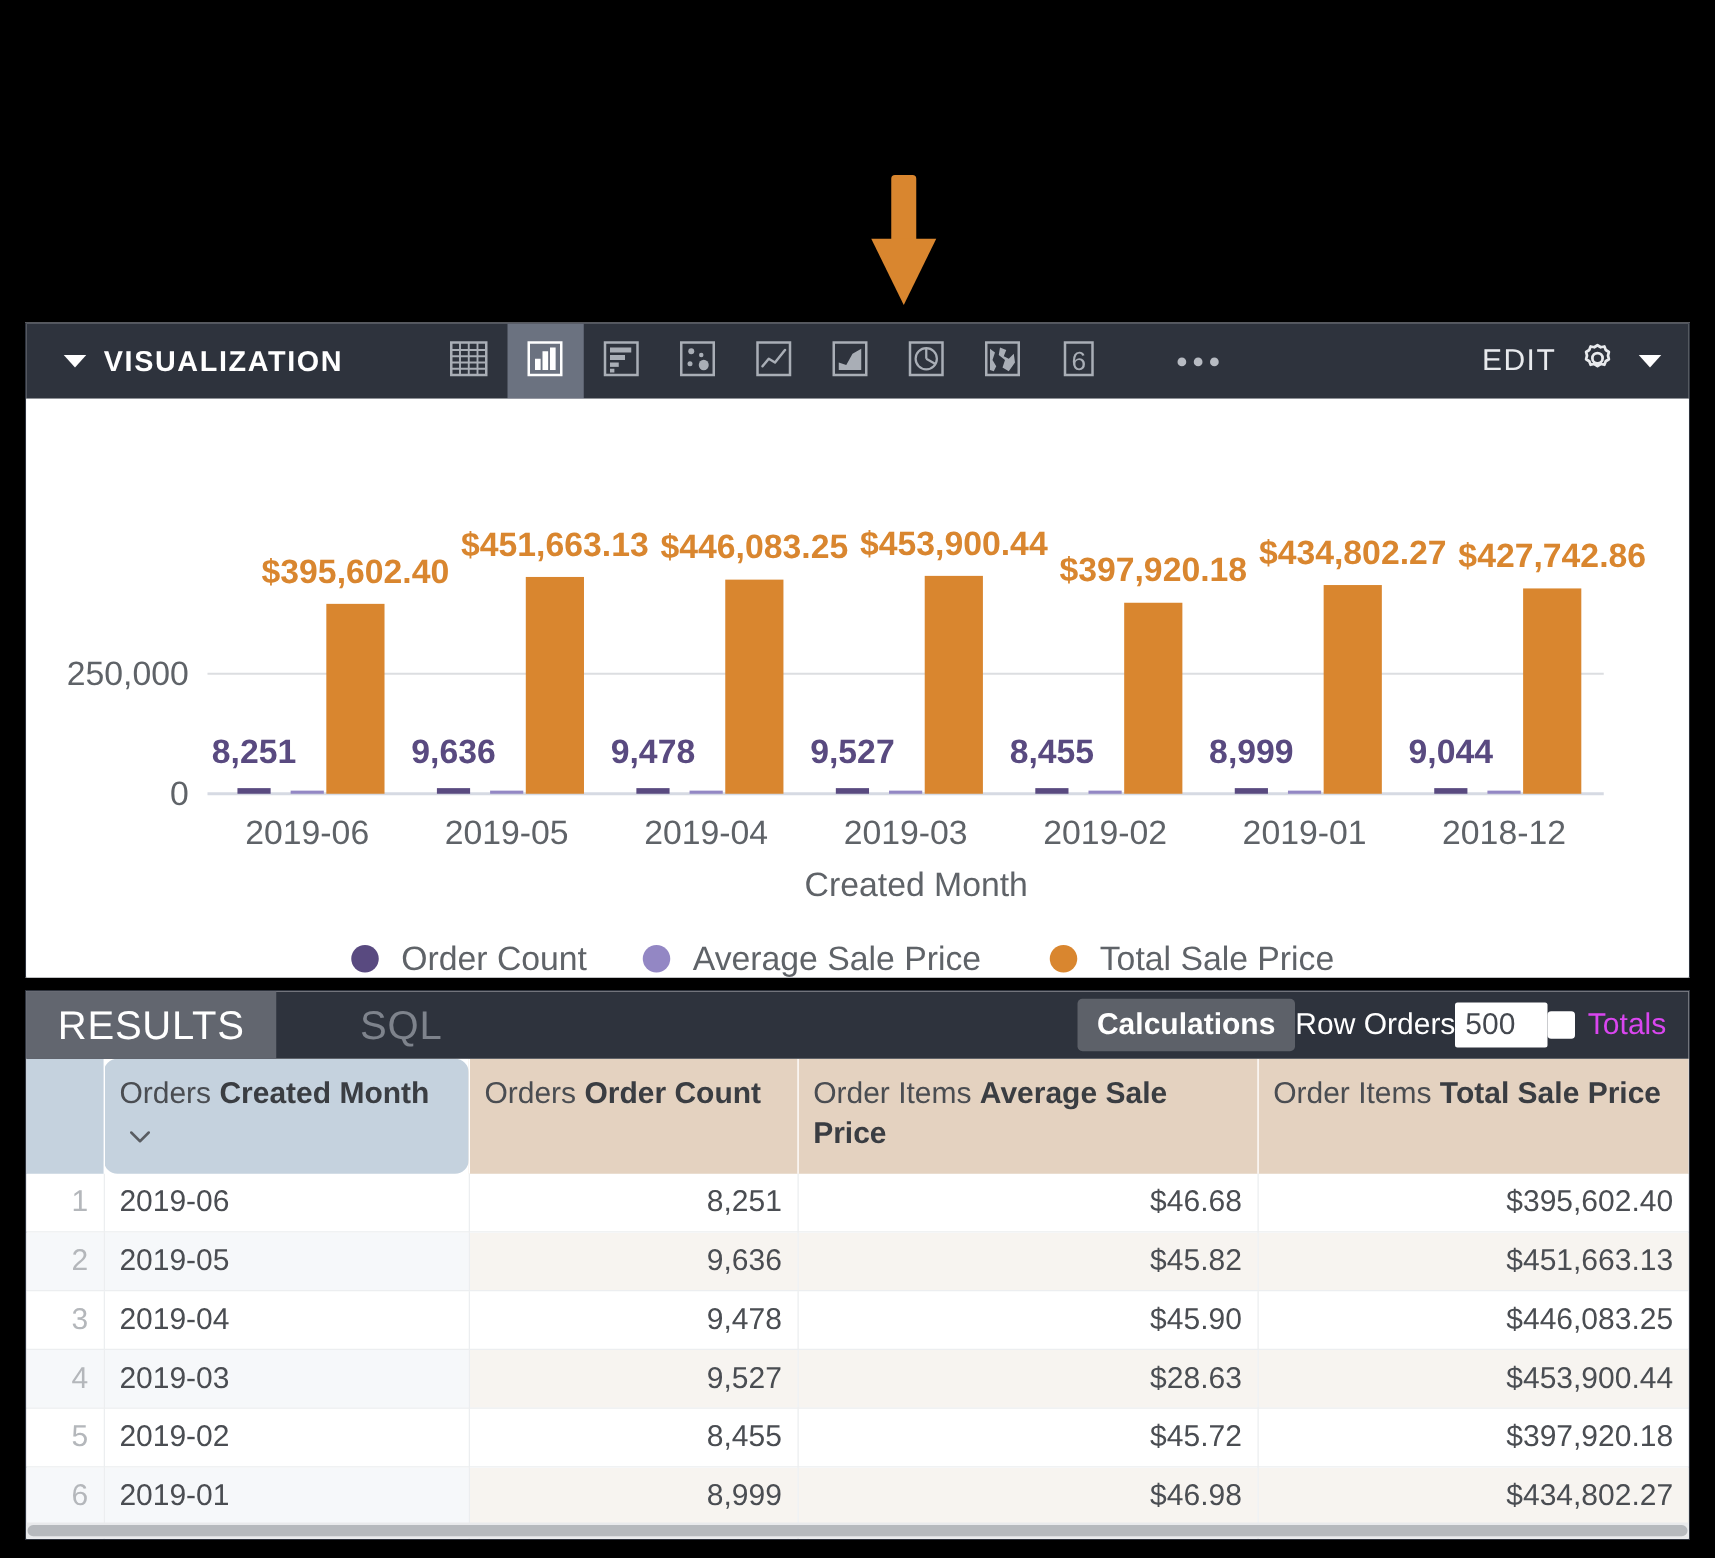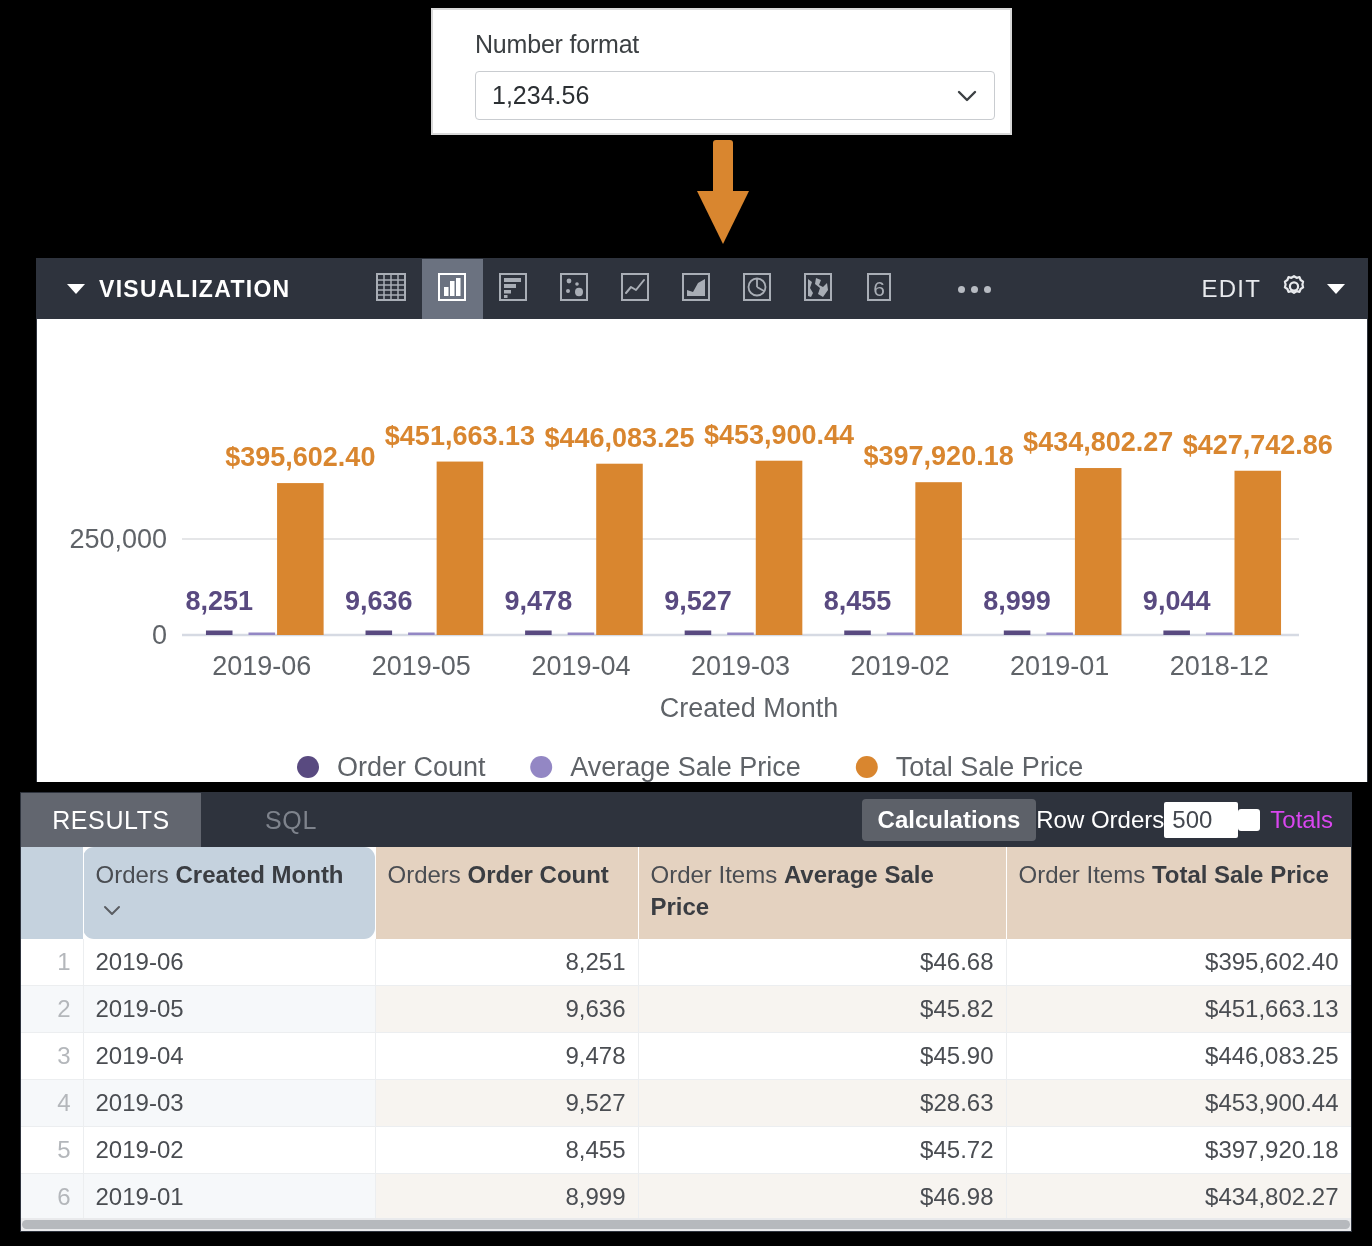--- a/index.html
+++ b/index.html
@@ -50,21 +50,21 @@
   .arrow-head {
     position: absolute; left: 0; top: 51px;
     width: 0; height: 0;
     border-left: 26px solid transparent;
     border-right: 26px solid transparent;
     border-top: 53px solid #d9862f;
   }
 
   
   .viz-card {
-    position: absolute; left: 36px; top: 258px;
+    position: absolute; left: 20px; top: 258px;
     width: 1332px; height: 524px;
     background: #fff;
     border: 1px solid #2e333d;
   }
   .viz-bar {
     height: 60px; background: #2e333d;
     display: flex; align-items: center;
     position: relative;
   }
   .viz-caret-box {
@@ -114,21 +114,21 @@
   .data-bar {
     height: 54px; background: #2e333d; display: flex; align-items: stretch;
     position: relative;
   }
   .data-caret-box {
     display: flex; align-items: center; gap: 14px; padding-left: 30px; width: 180px;
   }
   .data-title { color: #fff; font-size: 23px; font-weight: 700; letter-spacing: 1.1px; }
   .data-tab {
     display: flex; align-items: center; justify-content: center;
-    width: 180px; font-size: 25px; letter-spacing: 0.6px; cursor: pointer;
+    width: 200px; font-size: 32px; letter-spacing: 0.6px; cursor: pointer;
   }
   .data-tab.results { background: #62666f; color: #ffffff; }
   .data-tab.sql { color: #7e838c; }
   .data-right {
     position: absolute; right: 18px; top: 0; height: 54px;
     display: flex; align-items: center; 
   }
   .calc-btn {
     background: #5d6169; color: #fff; font-weight: 700; font-size: 24px;
     padding: 7px 16px; border-radius: 4px; cursor: pointer;
@@ -180,31 +180,20 @@
   .hscroll .thumb {
     position: absolute; left: 1px; top: 2px; width: 1328px; height: 9px;
     background: #b6b9bd; border-radius: 5px;
   }
 </style>
 </head>
 <body>
 
 <div id="root">
 
-  <div class="numfmt-panel">
-    <div class="numfmt-label">Number format</div>
-    <div class="numfmt-select">
-      <span class="numfmt-value">1,234.56</span>
-      <span class="numfmt-chevron">
-        <svg width="22" height="22" viewBox="0 0 22 22">
-          <path d="M3 7 L11 15 L19 7" fill="none" stroke="#3c4043" stroke-width="2.4" stroke-linecap="round" stroke-linejoin="round"></path>
-        </svg>
-      </span>
-    </div>
-  </div>
 
   <div class="arrow-wrap">
     <div class="arrow-shaft"></div>
     <div class="arrow-head"></div>
   </div>
 
   <div class="viz-card">
 
     <div class="viz-bar">
       <div class="viz-caret-box">

